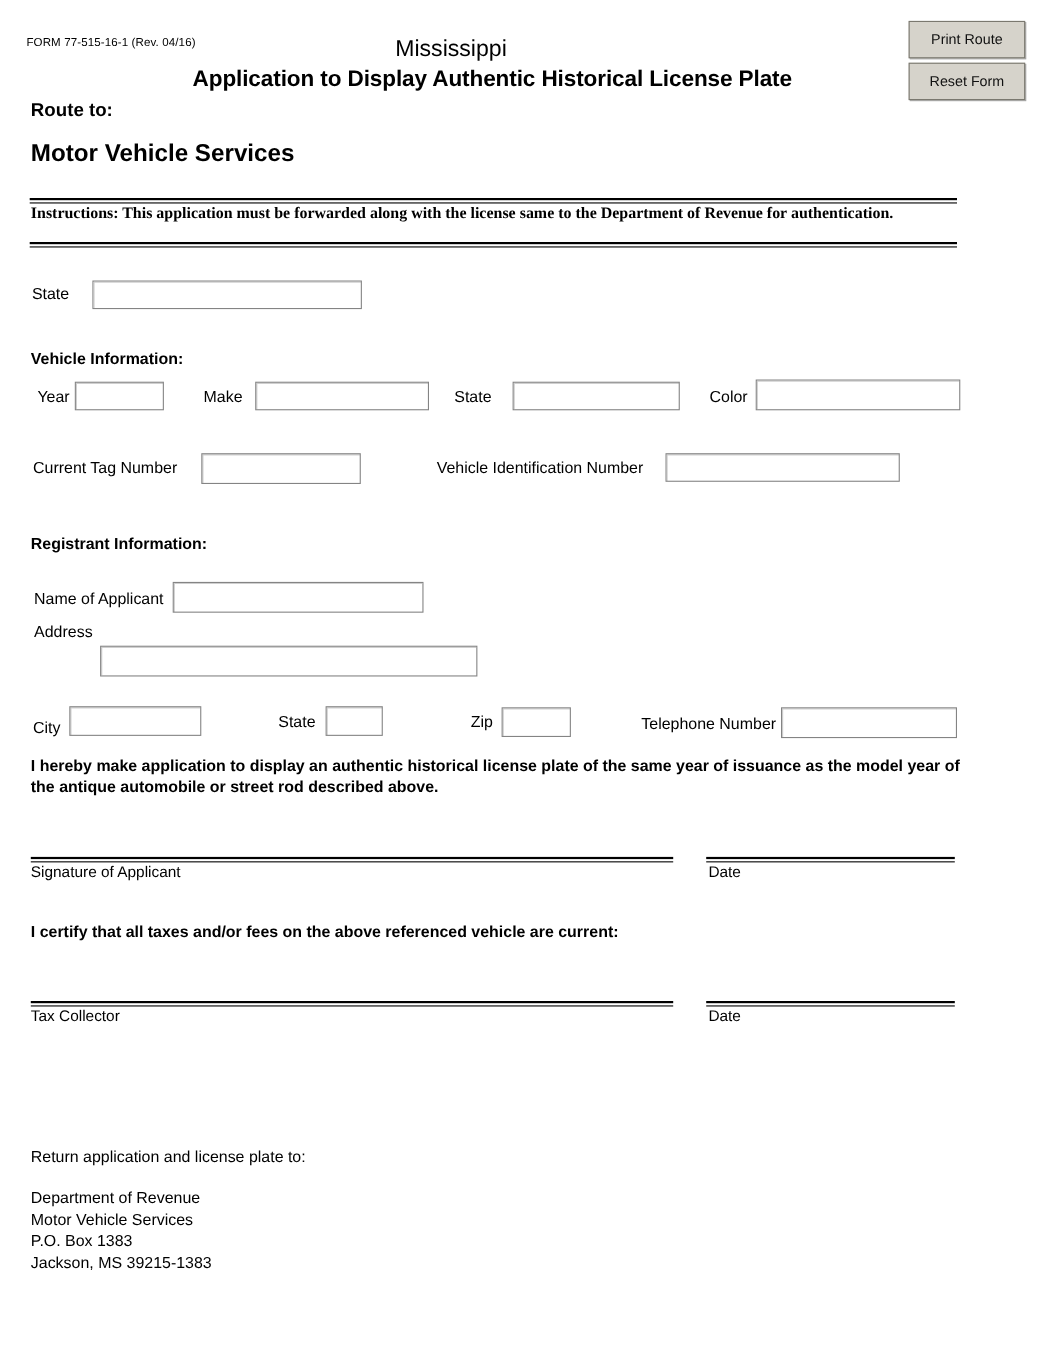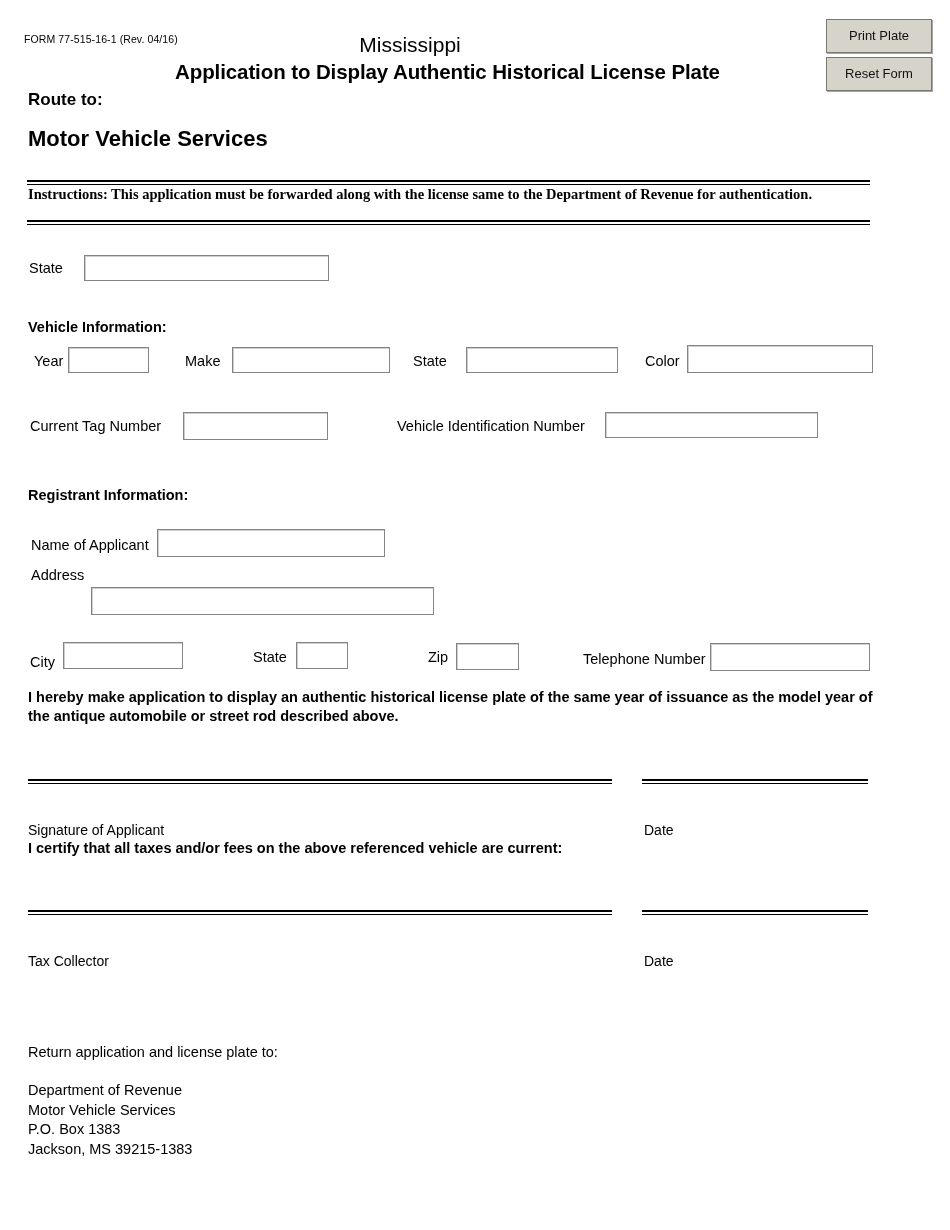--- a/index.html
+++ b/index.html
@@ -181,21 +181,20 @@
   
   .sig-line {
     position: absolute;
     border-top: 2px solid #000;
     border-bottom: 1px solid #000;
     height: 2px;
   }
   .sig-label {
     position: absolute;
     font-size: 14px;
-    margin-top: 38px;
   }
   #sig-applicant-line  { left: 28px;  top: 779px; width: 584px; }
   #sig-applicant-label { left: 28px;  top: 784px; }
   #sig-date1-line      { left: 642px; top: 779px; width: 226px; }
   #sig-date1-label     { left: 644px; top: 784px; }
 
   #certify-text {
     left: 28px; top: 840px;
     font-size: 14.5px;
     font-weight: bold;
@@ -220,21 +219,21 @@
 </style>
 </head>
 <body>
 
 <div class="page">
 
   <div class="abs" id="form-number">FORM  77-515-16-1 (Rev. 04/16)</div>
   <div class="abs" id="state-name">Mississippi</div>
   <div class="abs" id="form-title">Application to Display Authentic Historical License Plate</div>
 
-  <button class="form-btn" id="print-form-button">Print Plate</button>
+  <button class="form-btn" id="print-form-button">Print Route</button>
   <button class="form-btn" id="reset-form-button">Reset Form</button>
 
   <div class="abs" id="route-to-label">Route to:</div>
   <div class="abs" id="route-to-value">Motor Vehicle Services</div>
 
   <div class="rule" id="rule-top"></div>
   <div class="abs" id="instructions-text">Instructions: This application must be forwarded along with the license same to the Department of Revenue for authentication.</div>
   <div class="rule" id="rule-mid"></div>
 
   <div class="fld-label" id="county-label">State</div>

